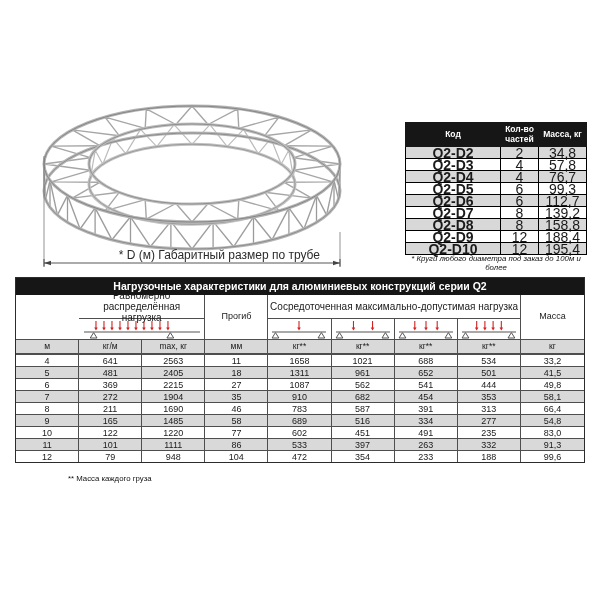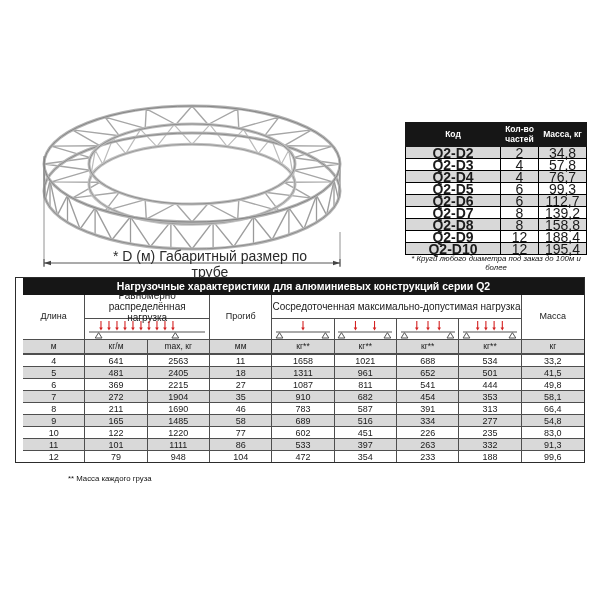--- a/index.html
+++ b/index.html
@@ -6,21 +6,21 @@
   body{
     width:600px;height:600px;position:relative;overflow:hidden;
     background:#ffffff;color:#1a1a1a;
     font-family:"Liberation Sans",sans-serif;
   }
 
   
   .truss-wrap{position:absolute;left:20px;top:92px;width:345px;height:180px;}
   .dim-caption{
     position:absolute;left:100px;top:248px;width:220px;
-    text-align:center;font-size:14px;color:#2b2b2b;
+    text-align:right;font-size:12px;color:#2b2b2b;
   }
 
   
   table.parts-table{
     position:absolute;left:405px;top:122px;width:181px;
     border-collapse:collapse;table-layout:fixed;
   }
   .parts-table th{
     background:#161616;color:#fff;font-size:8.5px;font-weight:bold;
     line-height:1.12;padding:2px 0;border:1px solid #161616;text-align:center;
@@ -32,21 +32,21 @@
   .parts-table tr.alt td{background:#d8d8d8;}
   .parts-table td.code{font-weight:bold;}
   .parts-note{
     position:absolute;left:401px;top:254px;width:190px;
     font-size:7.8px;font-style:italic;text-align:center;color:#111;
   }
 
   
   .load-table{
     position:absolute;left:15px;top:277px;width:570px;
-    border:1px solid #2c2c2c;box-sizing:border-box;background:#fff;padding-left:7px;
+    border:1px solid #2c2c2c;box-sizing:border-box;background:#fff;
   }
   .lt-title{
     background:#161616;color:#fff;font-weight:bold;font-size:10.5px;
     text-align:center;height:17px;line-height:17px;
   }
   .lt-head{
     display:grid;grid-template-columns:repeat(9,1fr);
     grid-template-rows:24px 20px;border-bottom:1px solid #4e4e4e;
   }
   .hc{display:flex;align-items:center;justify-content:center;text-align:center;
@@ -183,21 +183,20 @@
         <td>195,4</td>
       </tr>
     </tbody>
 </table>
 <div class="parts-note">* Круги любого диаметра под заказ до 100м и более</div>
 
 <div class="load-table">
   <div class="lt-title">Нагрузочные характеристики для алюминиевых конструкций серии Q2</div>
 
   <div class="lt-head">
-    <div class="hc br h-length">Длина</div>
     <div class="hc br bb h-udl">Равномерно распределённая нагрузка</div>
     <div class="hc br h-udl-diag" id="udl-diag">
         <svg width="118" height="20">
           <line x1="1" y1="13" x2="117" y2="13" stroke="#555" stroke-width="1.2"></line>
           <path d="M10.62 13.6 L7.219999999999999 19 L14.02 19 Z" fill="#fff" stroke="#555" stroke-width="1"></path>
           <path d="M87.32 13.6 L83.91999999999999 19 L90.72 19 Z" fill="#fff" stroke="#555" stroke-width="1"></path>
           <line x1="12.98" y1="2" x2="12.98" y2="9" stroke="#d42121" stroke-width="1.1"></line>
           <path d="M11.18 8.4 L14.780000000000001 8.4 L12.98 11.6 Z" fill="#d42121"></path>
           <line x1="20.977777777777774" y1="2" x2="20.977777777777774" y2="9" stroke="#d42121" stroke-width="1.1"></line>
           <path d="M19.177777777777774 8.4 L22.777777777777775 8.4 L20.977777777777774 11.6 Z" fill="#d42121"></path>
@@ -305,21 +304,21 @@
         <div class="dc">652</div>
         <div class="dc">501</div>
         <div class="dc">41,5</div>
       </div>
       <div class="lt-row">
         <div class="dc">6</div>
         <div class="dc">369</div>
         <div class="dc">2215</div>
         <div class="dc">27</div>
         <div class="dc">1087</div>
-        <div class="dc">811</div>
+        <div class="dc">562</div>
         <div class="dc">541</div>
         <div class="dc">444</div>
         <div class="dc">49,8</div>
       </div>
       <div class="lt-row alt">
         <div class="dc">7</div>
         <div class="dc">272</div>
         <div class="dc">1904</div>
         <div class="dc">35</div>
         <div class="dc">910</div>
@@ -350,21 +349,21 @@
         <div class="dc">277</div>
         <div class="dc">54,8</div>
       </div>
       <div class="lt-row">
         <div class="dc">10</div>
         <div class="dc">122</div>
         <div class="dc">1220</div>
         <div class="dc">77</div>
         <div class="dc">602</div>
         <div class="dc">451</div>
-        <div class="dc">226</div>
+        <div class="dc">491</div>
         <div class="dc">235</div>
         <div class="dc">83,0</div>
       </div>
       <div class="lt-row alt">
         <div class="dc">11</div>
         <div class="dc">101</div>
         <div class="dc">1111</div>
         <div class="dc">86</div>
         <div class="dc">533</div>
         <div class="dc">397</div>

